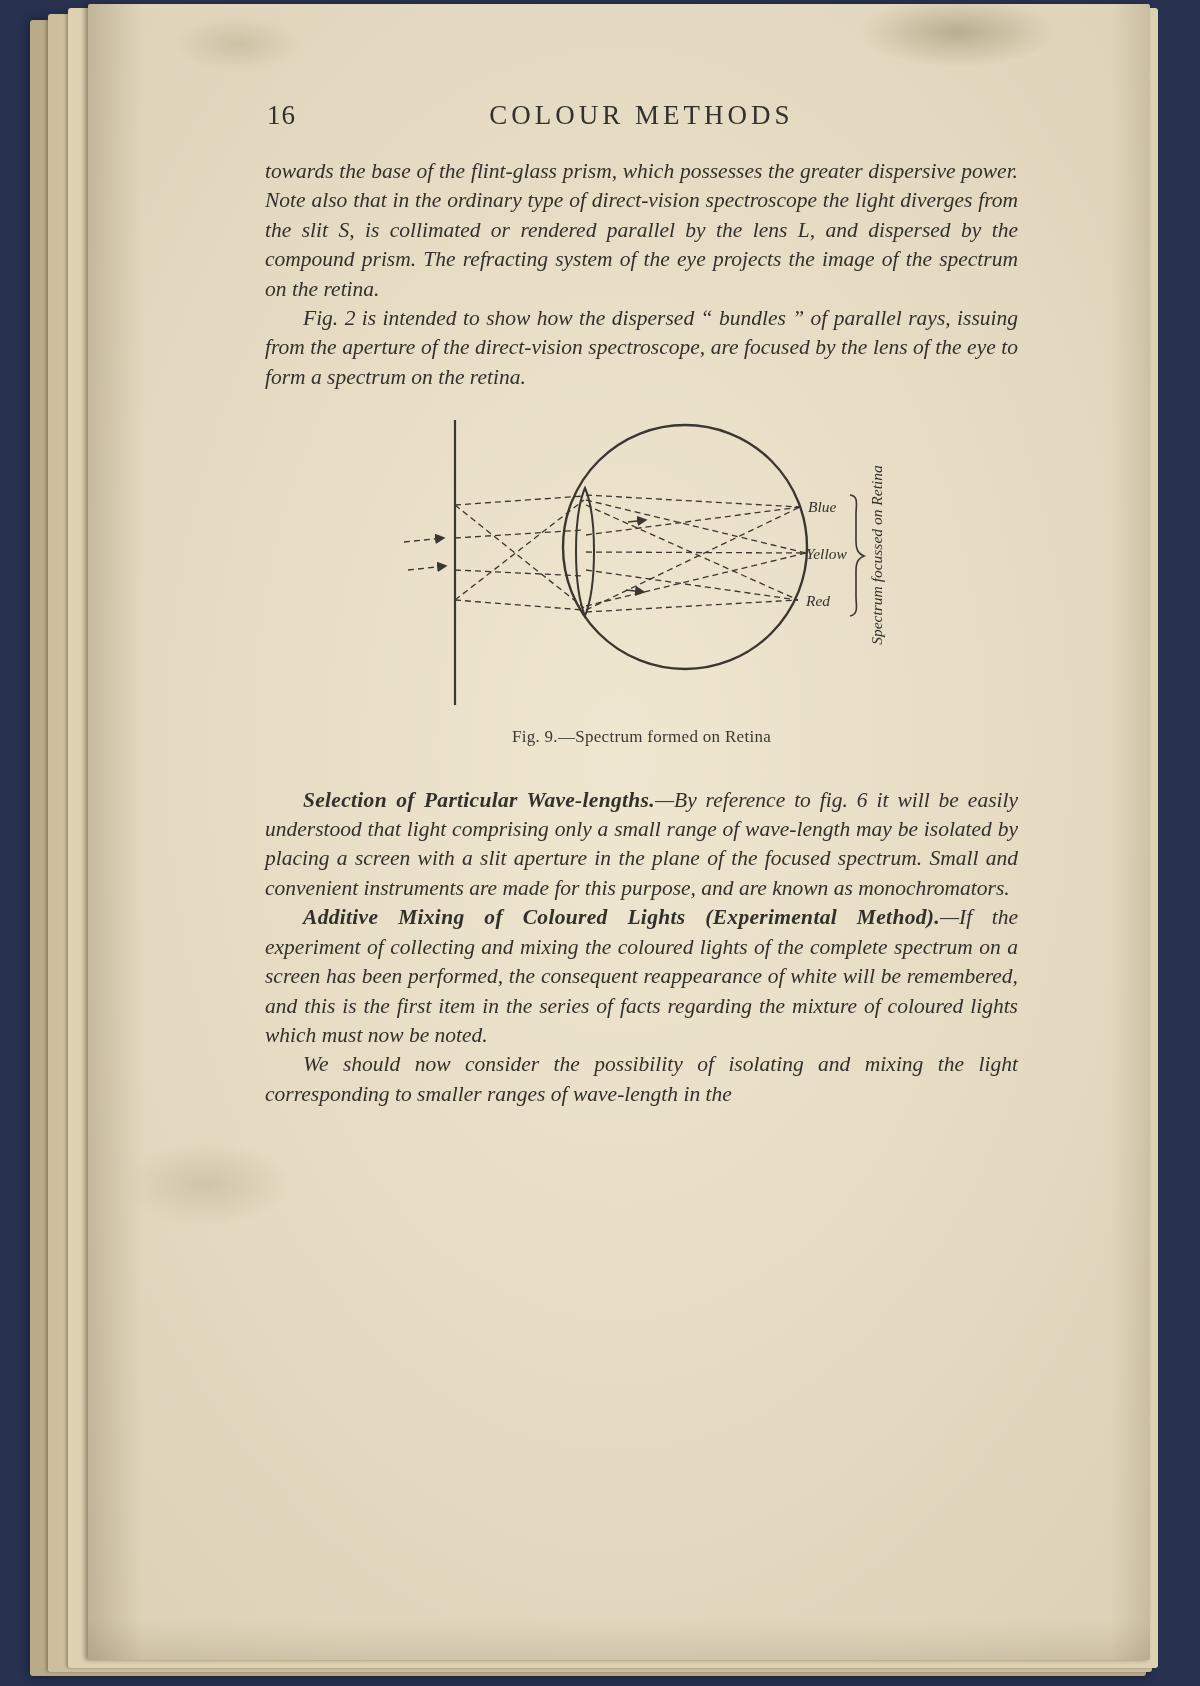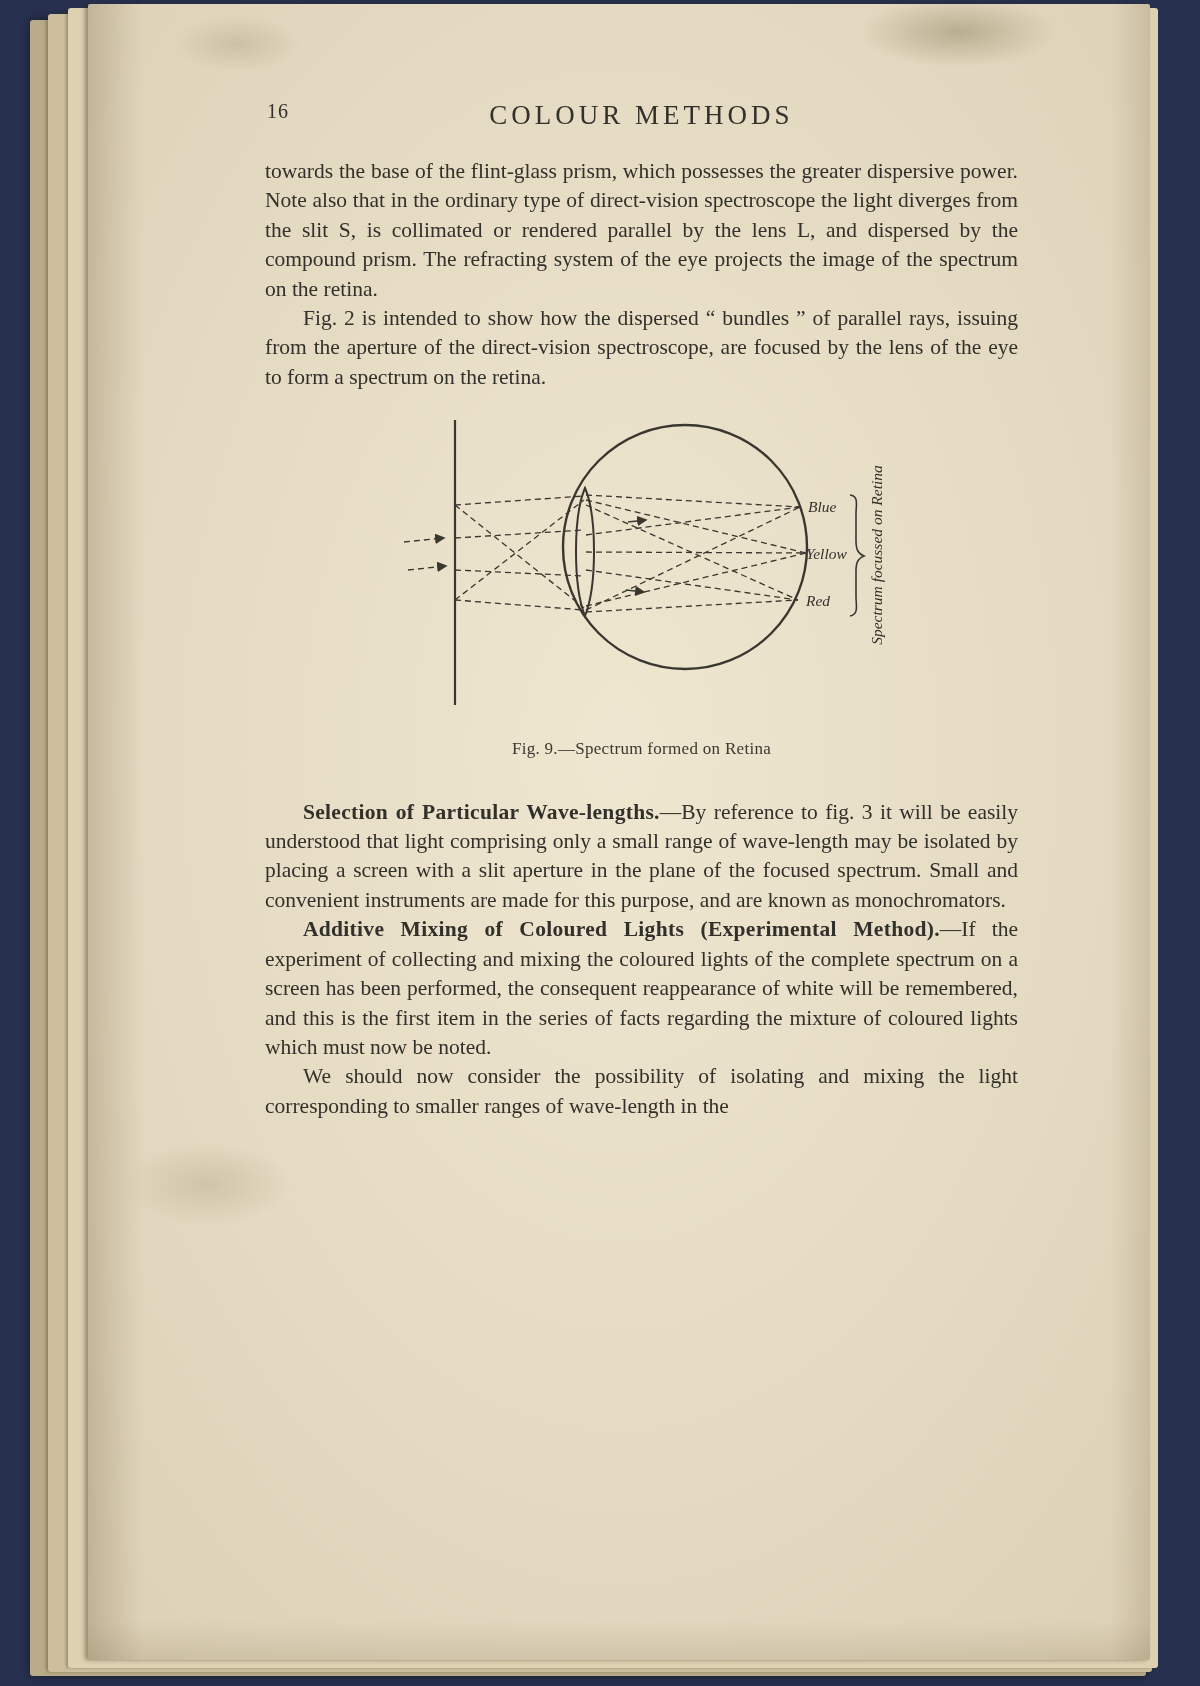--- a/index.html
+++ b/index.html
@@ -33,35 +33,35 @@
     border-radius: 2px;
     color: #32302a;
   }
   .content {
     position: absolute; left: 0; top: 0; right: 0;
     padding: 96px 132px 0 177px;
   }
   .header-row { position: relative; height: 30px; }
   .page-number {
     position: absolute; left: 2px; top: 0;
-    font-size: 20px; letter-spacing: 1px;
+    font-size: 27px; letter-spacing: 1px;
   }
   .running-header {
     position: absolute; left: 0; right: 0; top: 0;
     text-align: center; font-size: 27px; letter-spacing: 4px;
     color: #33312b;
   }
   .bodytext { margin-top: 27px; font-size: 21.5px; line-height: 29.4px; text-align: justify; }
-  .bodytext p { margin: 0; }
+  .bodytext p { margin: 0; font-style: italic; }
   .indent { text-indent: 38px; }
   .bold-run { font-weight: bold; letter-spacing: .3px; }
   .figure-block { margin: 18px 0 34px 0; }
   .figure-svg-wrap { margin-left: 135px; width: 640px; height: 310px; }
   .figure-caption {
-    text-align: center; font-size: 17px; margin-top: 14px; color: #3a382f;
+    text-align: center; font-size: 17px; margin-top: 2px; color: #3a382f;
     letter-spacing: .3px;
   }
   svg text { font-family: "Liberation Serif", "DejaVu Serif", serif; }
   .fig-label { font-style: italic; font-size: 15.5px; fill: #32302a; }
   .fig-rot-label { font-style: italic; font-size: 15.5px; fill: #32302a; }
 </style>
 </head>
 <body>
 
 <div class="stack stack-3"></div>
@@ -135,21 +135,21 @@
 
             <path d="M450,85 C459,86 456,95 456,104 L456,131 C456,141 459,144 464,146 C459,148 456,151 456,161 L456,187 C456,196 459,204 450,206" fill="none" stroke="#3a372f" stroke-width="1.6"></path>
 
             <text x="482" y="145" transform="rotate(-90 482 145)" text-anchor="middle" class="fig-rot-label">Spectrum focussed on Retina</text>
           </svg>
         </div>
         <div class="figure-caption">Fig. 9.—Spectrum formed on Retina</div>
       </div>
 
       <p class="indent">
-        <span class="bold-run">Selection of Particular Wave-lengths.</span><span>—By reference to fig. 3 it will be easily understood that light comprising only a small range of wave-length may be isolated by placing a screen with a slit aperture in the plane of the focused spectrum.  Small and convenient instruments are made for this purpose, and are known as monochromators.</span>
+        <span class="bold-run">Selection of Particular Wave-lengths.</span><span>—By reference to fig. 6 it will be easily understood that light comprising only a small range of wave-length may be isolated by placing a screen with a slit aperture in the plane of the focused spectrum.  Small and convenient instruments are made for this purpose, and are known as monochromators.</span>
       </p>
       <p class="indent">
         <span class="bold-run">Additive Mixing of Coloured Lights (Experimental Method).</span><span>—If the experiment of collecting and mixing the coloured lights of the complete spectrum on a screen has been performed, the consequent reappearance of white will be remembered, and this is the first item in the series of facts regarding the mixture of coloured lights which must now be noted.</span>
       </p>
       <p class="indent">We should now consider the possibility of isolating and mixing the light corresponding to smaller ranges of wave-length in the</p>
     </div>
 
   </div>
 </div>
 

